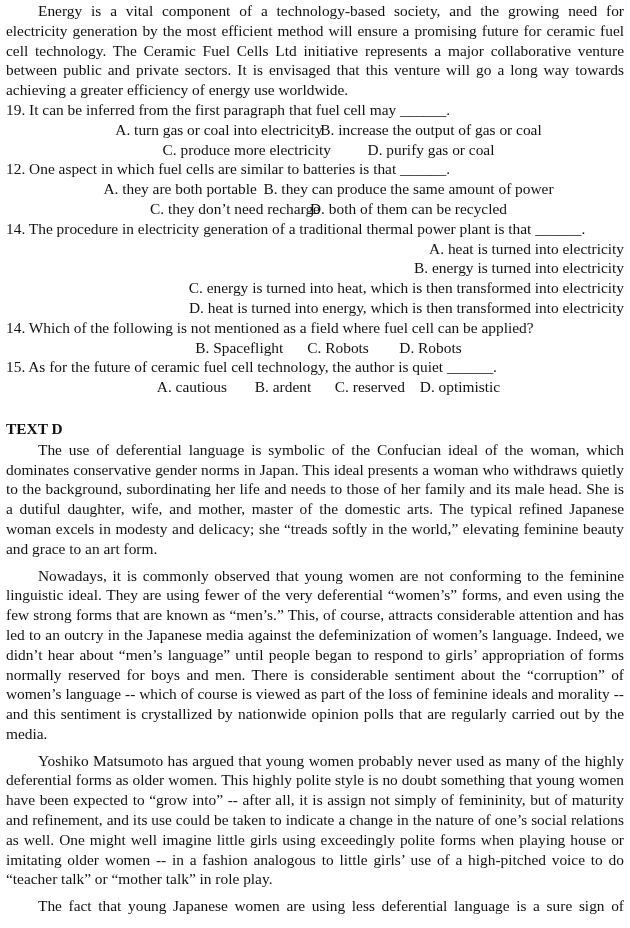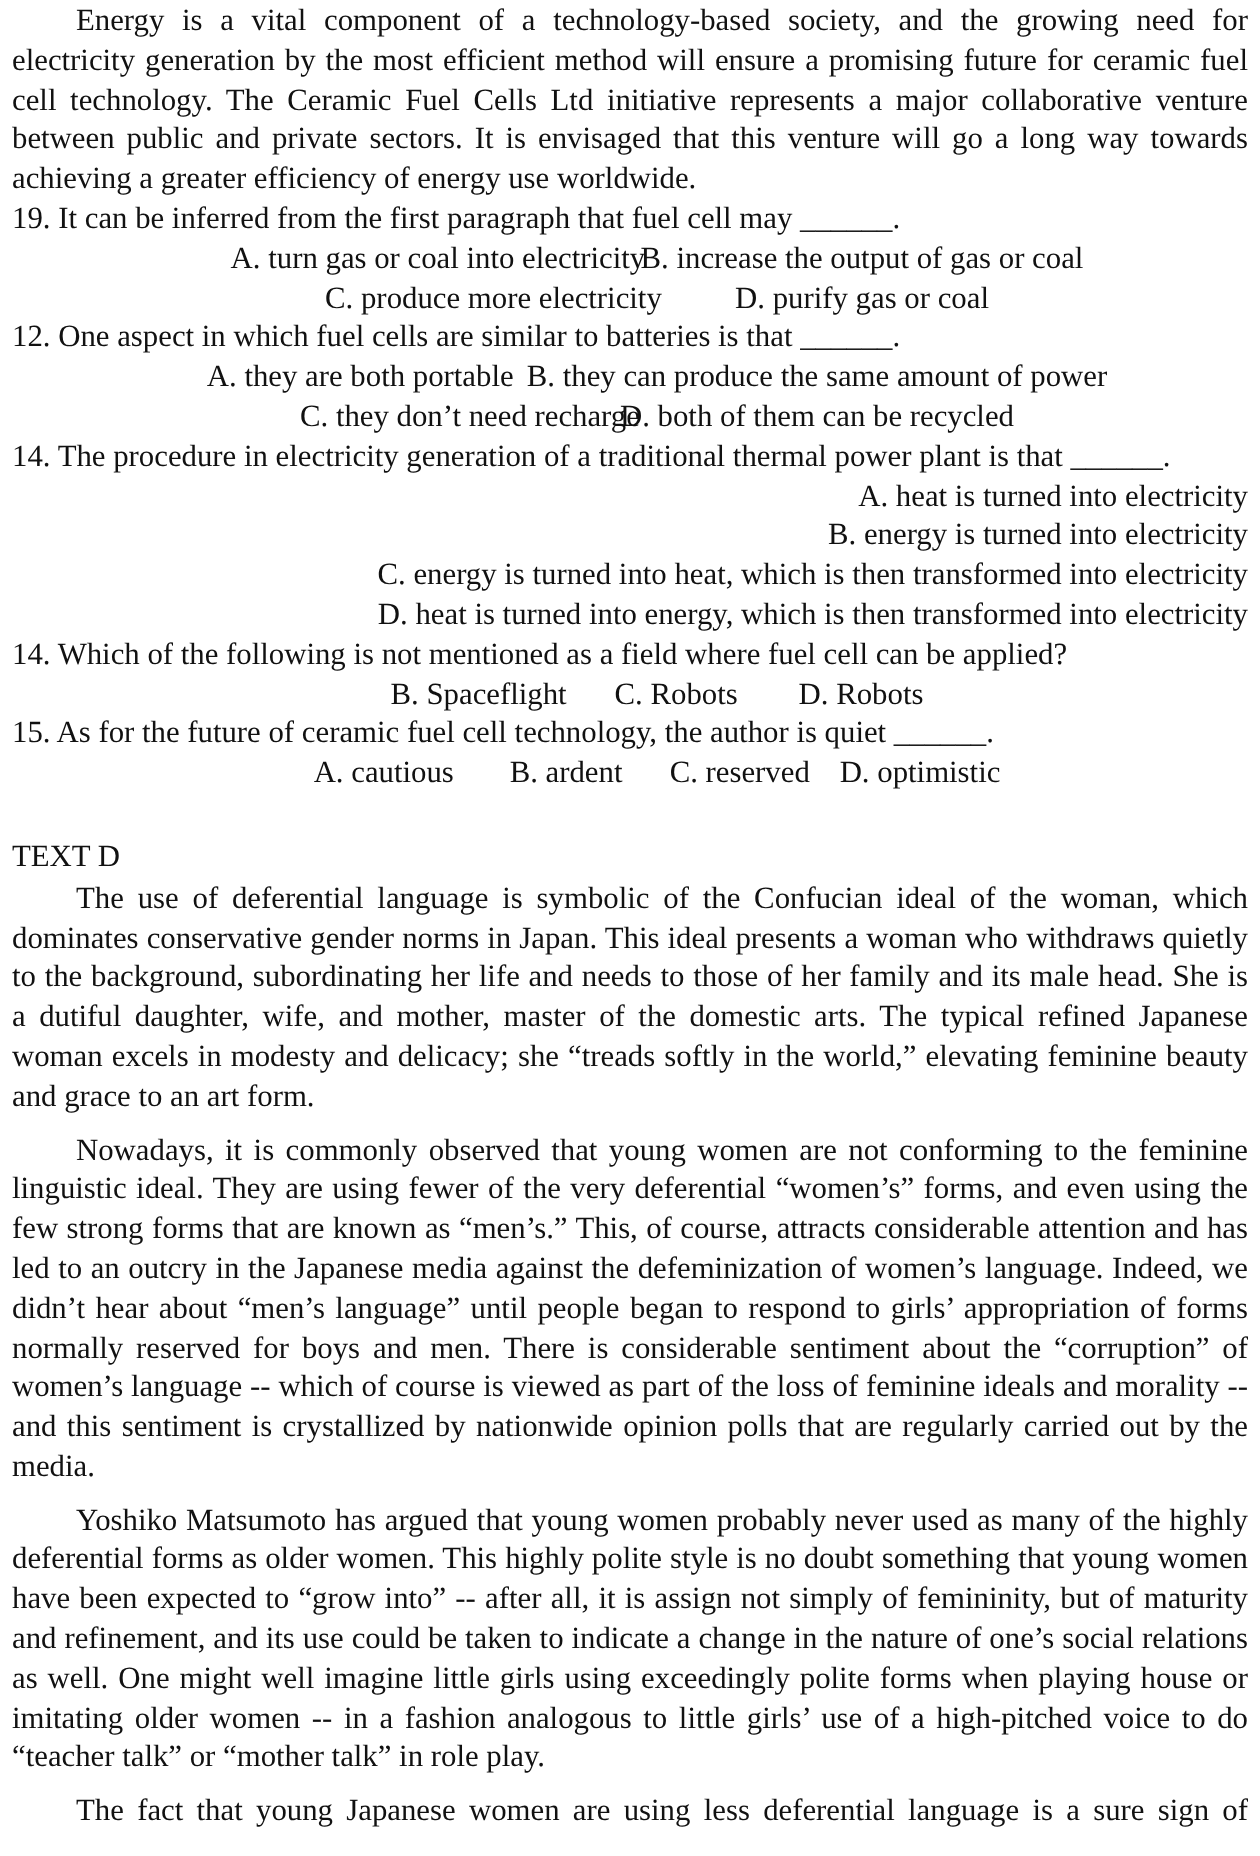--- a/index.html
+++ b/index.html
@@ -8,21 +8,21 @@
     font-family: "Liberation Serif", "DejaVu Serif", serif;
     font-size: 15.4px; color: #111111; line-height: 19.8px;
   }
   .page { padding: 1px 6px 0 6px; }
   p { margin: 0; text-align: justify; }
   .para { text-indent: 32px; }
   .q { margin: 0; }
   .opts { display: flex; padding-left: 27px; justify-content: center; }
   .opts span { white-space: nowrap; }
   .opt-block { padding-left: 27px; text-align: right; }
-  .heading { font-weight: normal; margin-top: 22px; margin-bottom: 1px; }
+  .heading { font-weight: bold; margin-top: 22px; margin-bottom: 1px; }
   .gap { height: 7px; }
 </style>
 </head>
 <body>
 
 <div class="page">
 
   <p class="para">Energy is a vital component of a technology-based society, and the growing need for electricity generation by the most efficient method will ensure a promising future for ceramic fuel cell technology. The Ceramic Fuel Cells Ltd initiative represents a major collaborative venture between public and private sectors. It is envisaged that this venture will go a long way towards achieving a greater efficiency of energy use worldwide.</p>
 
   <div>

